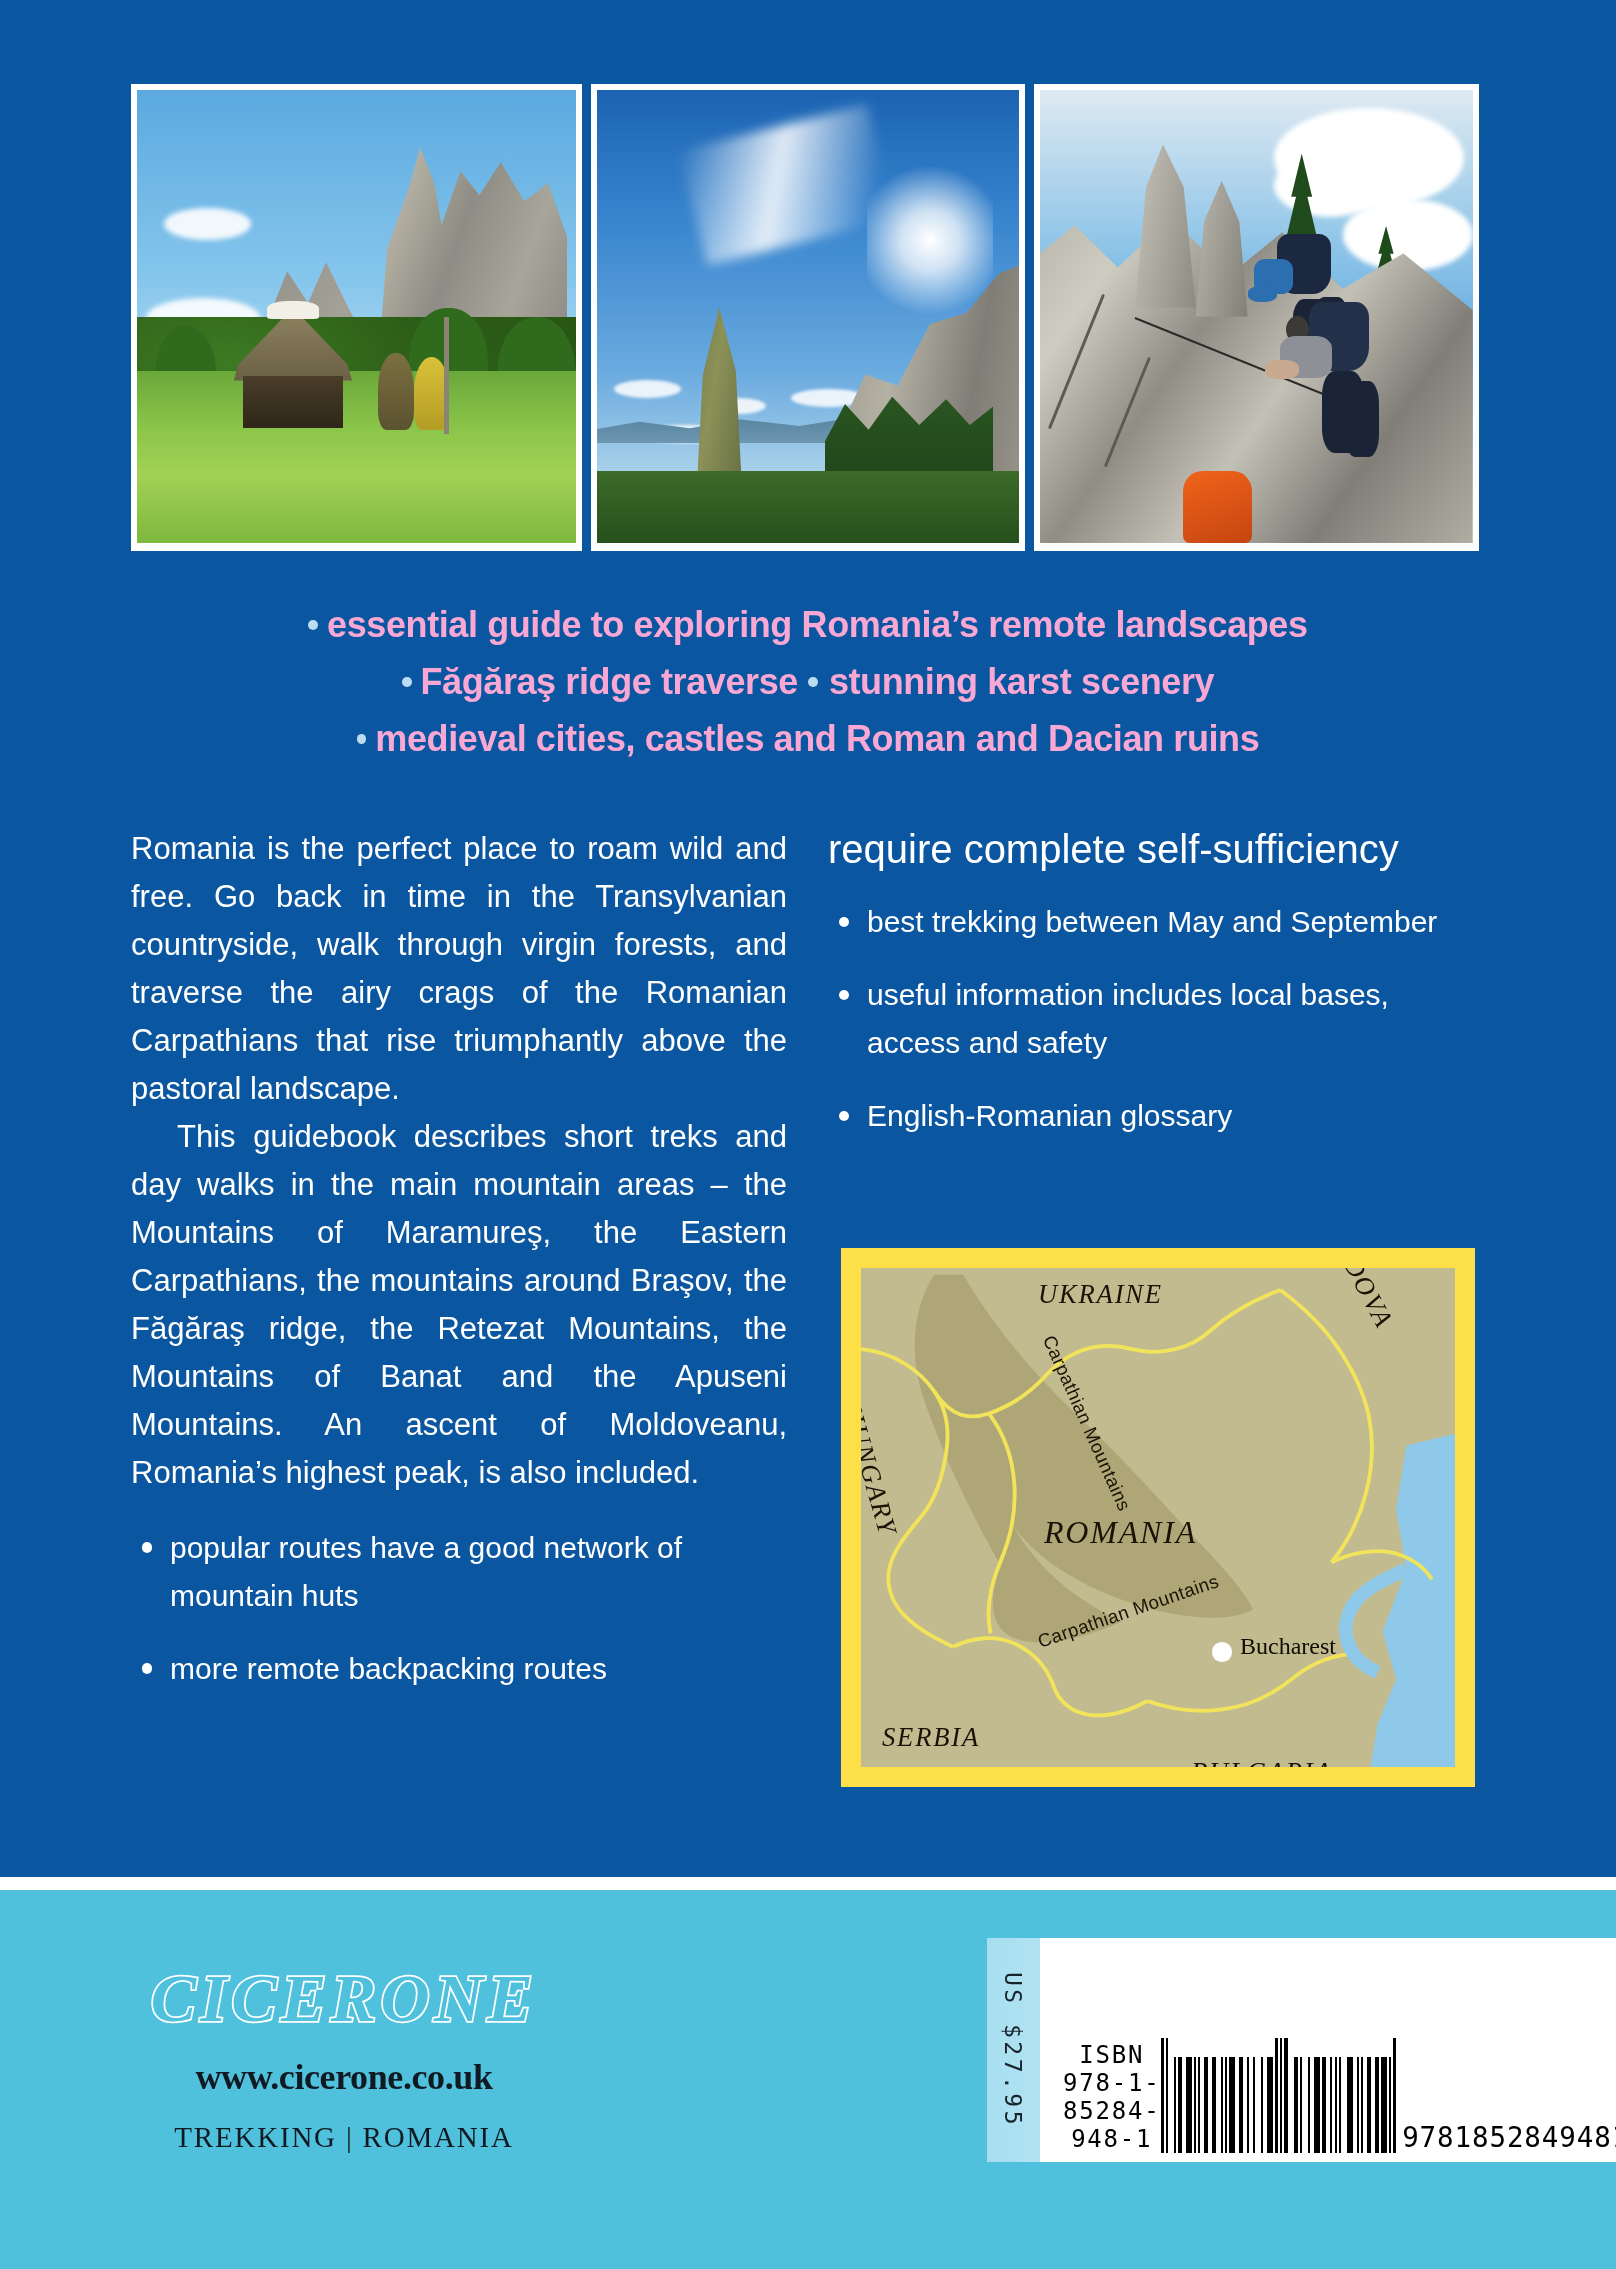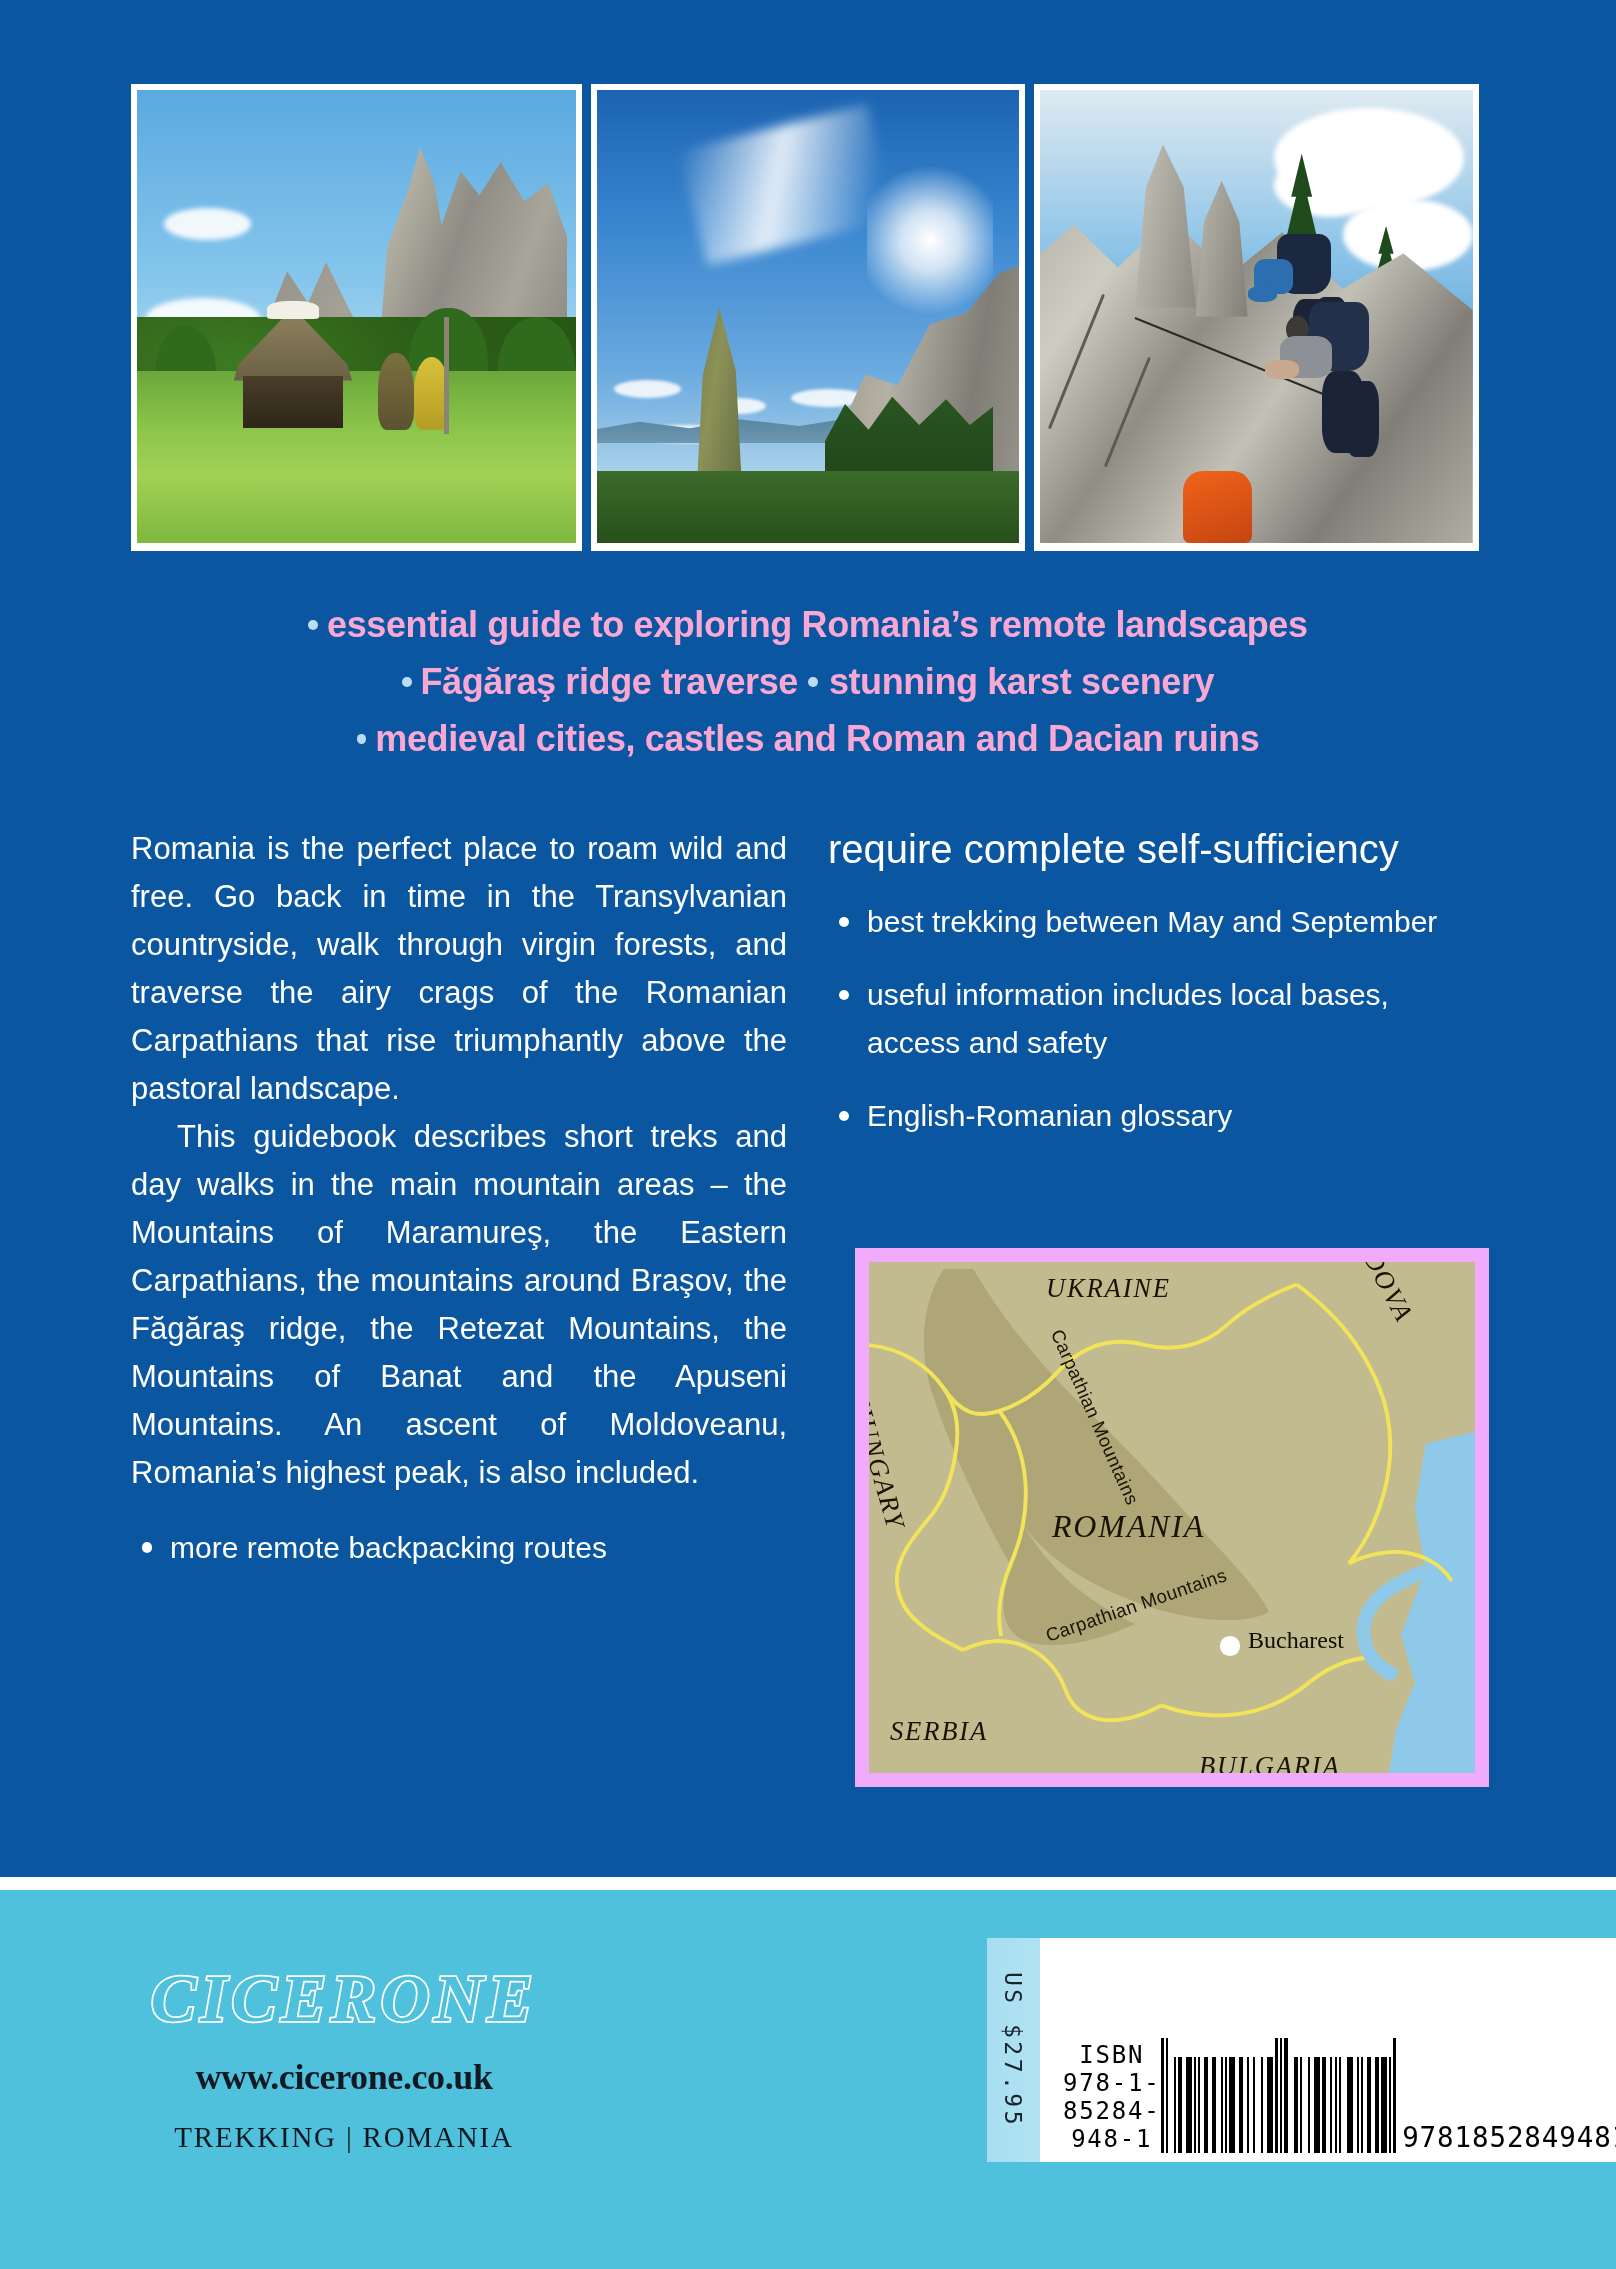--- a/index.html
+++ b/index.html
@@ -212,23 +212,22 @@
     font-family:"Liberation Sans", sans-serif;
     margin-bottom:25px;
   }
   #col-right .bullets { margin-top:0; }
 
   
   #map-box {
     position:absolute;
     left:841px; top:1248px;
     width:634px; height:539px;
-    background:#f0abfc;
-    padding:14px;
-    margin-left:14px;
+    background:#fde047;
+    padding:20px;
   }
   #map {
     position:relative; width:100%; height:100%;
     background:#c2bb90;
     overflow:hidden;
   }
   #map svg { position:absolute; inset:0; width:100%; height:100%; }
   .mlabel {
     position:absolute;
     color:#1b1205;
@@ -445,20 +444,21 @@
     <span class="dot"></span><span>medieval cities, castles and Roman and Dacian ruins</span>
   </div>
 </div>
 
 <div id="body-cols">
 
   <div id="col-left">
     <p>Romania is the perfect place to roam wild and free. Go back in time in the Transylvanian countryside, walk through virgin forests, and traverse the airy crags of the Romanian Carpathians that rise triumphantly above the pastoral landscape.</p>
     <p class="indented">This guidebook describes short treks and day walks in the main mountain areas – the Mountains of Maramureş, the Eastern Carpathians, the mountains around Braşov, the Făgăraş ridge, the Retezat Mountains, the Mountains of Banat and the Apuseni Mountains. An ascent of Moldoveanu, Romania’s highest peak, is also included.</p>
     <ul class="bullets">
+      <li>popular routes have a good network of mountain huts</li>
       <li>more remote backpacking routes</li>
     </ul>
   </div>
 
   <div id="col-right">
     <div class="lead">require complete self-sufficiency</div>
     <ul class="bullets">
       <li>best trekking between May and September</li>
       <li>useful information includes local bases, access and safety</li>
       <li>English-Romanian glossary</li>

